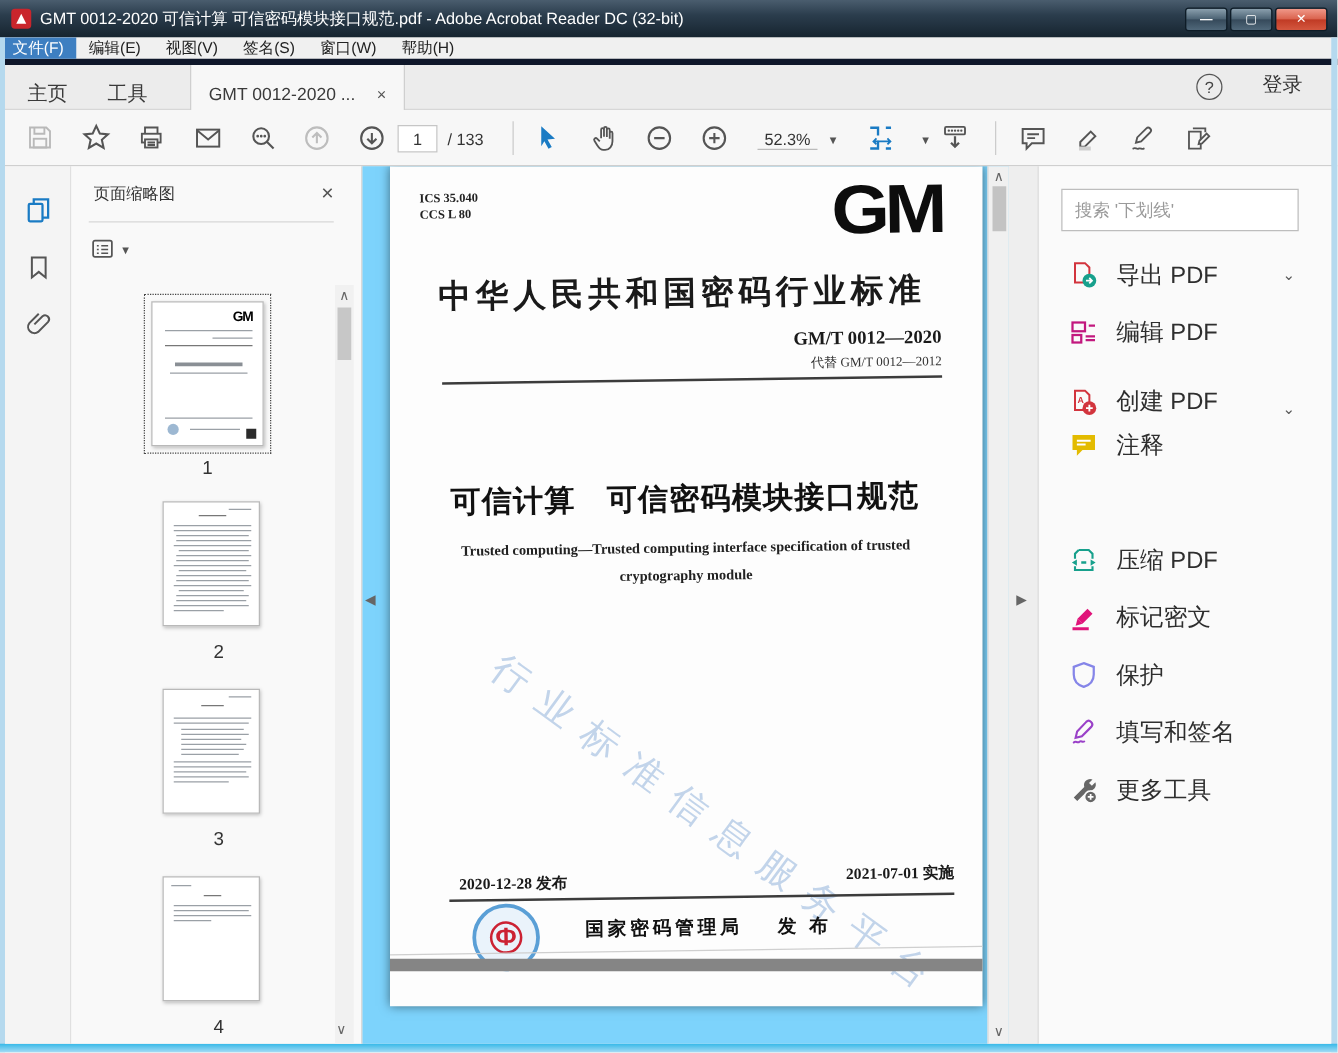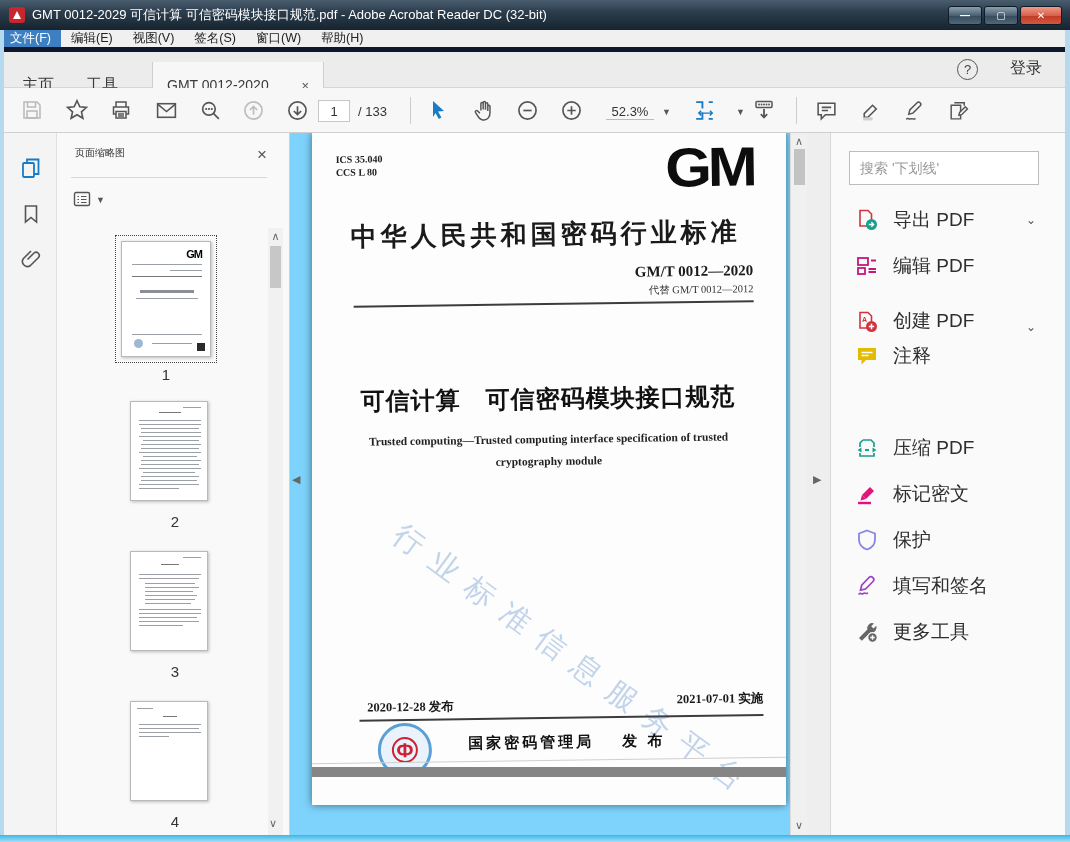--- a/index.html
+++ b/index.html
@@ -25,21 +25,21 @@
   #winbtns { margin-left:auto; margin-right:8px; display:flex; }
 
   #menubar { left:0; top:30px; width:1070px; height:22px; background:#f0f0f0;
     display:flex; align-items:stretch; font-size:12.5px; color:#222;
     border-bottom:5px solid #0f172a; }
   .menu-item { padding:0 10px; display:flex; align-items:center; cursor:default; }
   .menu-item.active { background:#3e7fc1; color:#fff; }
 
   #tabbar { left:0; top:52px; width:1070px; height:36px; background:#ececec;
     border-bottom:1px solid #d7d7d7; }
-  .apptab { position:absolute; top:10px; height:46px; display:flex; align-items:center;
+  .apptab { position:absolute; top:0; height:46px; display:flex; align-items:center;
     font-size:16px; color:#3a3a3a; padding:0 14px; }
   #doc-tab { left:152px; width:172px; background:#f7f7f7;
     border-left:1px solid #cfcfcf; border-right:1px solid #cfcfcf;
     font-size:14px; justify-content:space-between; }
   #doc-tab .x { color:#555; font-size:13px; margin-left:10px; }
   #help-btn { position:absolute; right:92px; top:7px; width:21px; height:21px;
     border:1.5px solid #555; border-radius:50%; color:#444; font-size:13px;
     display:flex; align-items:center; justify-content:center; }
   #signin { position:absolute; right:28px; top:6px; font-size:16px; color:#333; }
 
@@ -61,21 +61,21 @@
   #edge-bottom { left:0; top:835px; width:1070px; height:7px;
     background:linear-gradient(#36b9e8,#a8dcf5); }
   #railbar { left:4px; top:133px; width:53px; height:702px; background:#f4f4f4;
     border-right:1px solid #e0e0e0; }
   .rail-icon { position:absolute; left:14px; width:26px; height:26px; display:flex;
     align-items:center; justify-content:center; }
 
   
   #thumb-panel { left:57px; top:133px; width:233px; height:702px; background:#f9f9f9;
     border-right:1px solid #cfcfcf; }
-  #thumb-title { position:absolute; left:18px; top:13px; font-size:10px; color:#333; }
+  #thumb-title { position:absolute; left:18px; top:13px; font-size:13px; color:#333; }
   #thumb-close { position:absolute; left:200px; top:12px; font-size:17px; color:#555; }
   #thumb-div { position:absolute; left:14px; top:44px; width:196px; height:1px; background:#d8d8d8; }
   #thumb-opts { position:absolute; left:16px; top:56px; width:38px; height:22px;
     display:flex; align-items:center; color:#555; }
   .thumb-page { position:absolute; background:#fff; border:1px solid #b9b9b9;
     box-shadow:1px 1px 3px rgba(0,0,0,.25); }
   .thumb-num { position:absolute; font-size:15px; color:#333; width:100%; text-align:center; }
   #thumb1-wrap { position:absolute; left:61px; top:105px; width:96px; height:122px;
     outline:1px dotted #444; outline-offset:2px; }
   .mini-line { position:absolute; height:1px; background:#9aa0a6; }
@@ -141,21 +141,21 @@
 
   svg { display:block; }
 </style>
 </head>
 <body>
 
 <div id="win">
 
   <div class="abs" id="titlebar">
     <span id="pdfapp-icon"></span>
-    <span>GMT 0012-2029 可信计算 可信密码模块接口规范.pdf - Adobe Acrobat Reader DC (32-bit)</span>
+    <span>GMT 0012-2020 可信计算 可信密码模块接口规范.pdf - Adobe Acrobat Reader DC (32-bit)</span>
     <span id="winbtns">
       <span class="winbtn">—</span>
       <span class="winbtn">▢</span>
       <span class="winbtn close">✕</span>
     </span>
   </div>
 
   <div class="abs" id="menubar">
     <span class="menu-item active">文件(F)</span>
     <span class="menu-item">编辑(E)</span>

